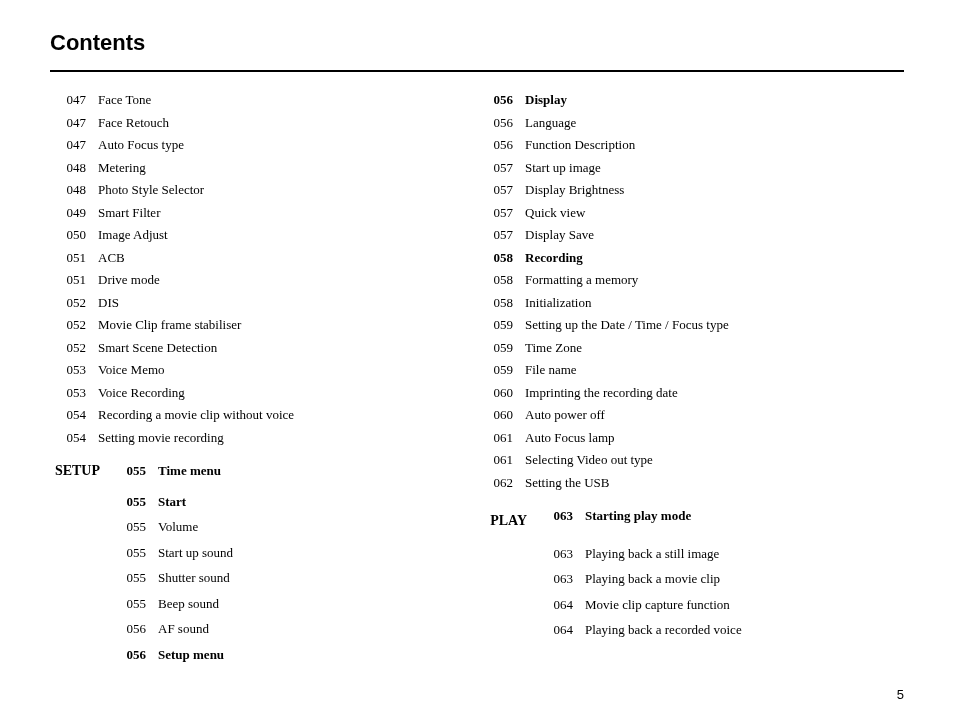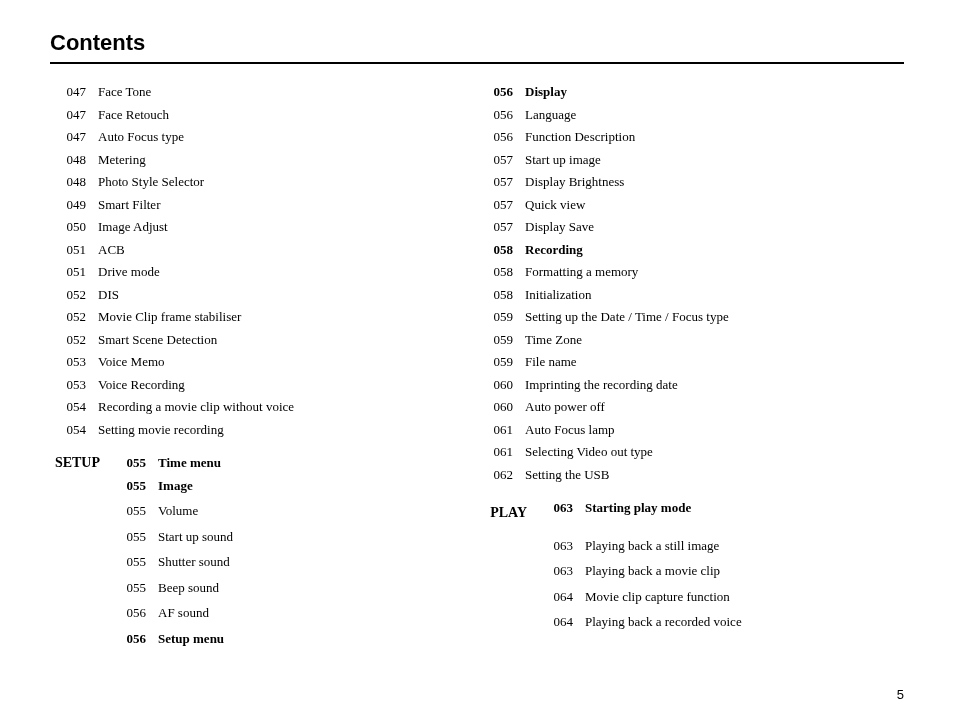--- a/index.html
+++ b/index.html
@@ -11,21 +11,21 @@
       width: 954px;
       min-height: 720px;
       position: relative;
     }
     .page {
       padding: 30px 50px 30px 50px;
     }
     .header {
       margin-bottom: 18px;
       border-bottom: 2px solid #000;
-      padding-bottom: 6px;
+      padding-bottom: 14px;
     }
     .header h1 {
       font-size: 22px;
       font-weight: bold;
     }
     .content-columns {
       display: flex;
       font-family: Liberation Serif, serif;
     }
     .col {
@@ -149,32 +149,32 @@
             <span class="page-num">054</span>
             <span class="entry-label">Recording a movie clip without voice</span>
           </div>
           <div class="toc-entry">
             <span class="page-num">054</span>
             <span class="entry-label">Setting movie recording</span>
           </div>
         </div>
 
       <div style="margin-top: 14px;">
-      <div style="display: flex; align-items: baseline; margin-bottom: 0;">
+      <div style="display: flex; align-items: baseline; margin-bottom: 8px;">
             <span class="setup-section-label">SETUP</span>
             <div class="toc-entry bold-entry" style="flex: 1 1 0%;">
               <span class="page-num">055</span>
               <span class="entry-label">Time menu</span>
             </div>
           </div>
           <div style="display: flex; align-items: baseline; margin-bottom: 3px;">
             <span style="width: 60px; min-width: 60px;"></span>
             <div class="toc-entry bold-entry" style="flex: 1 1 0%;">
               <span class="page-num">055</span>
-              <span class="entry-label">Image</span>
+              <span class="entry-label">Start</span>
             </div>
           </div>
           <div style="display: flex; align-items: baseline; margin-bottom: 3px;">
             <span style="width: 60px; min-width: 60px;"></span>
             <div class="toc-entry" style="flex: 1 1 0%;">
               <span class="page-num">055</span>
               <span class="entry-label">Volume</span>
             </div>
           </div>
           <div style="display: flex; align-items: baseline; margin-bottom: 3px;">

